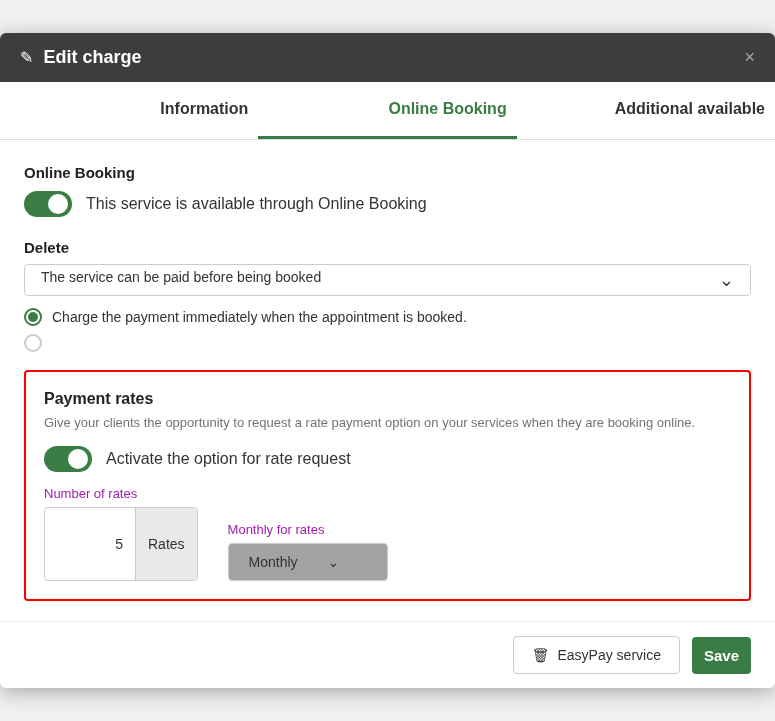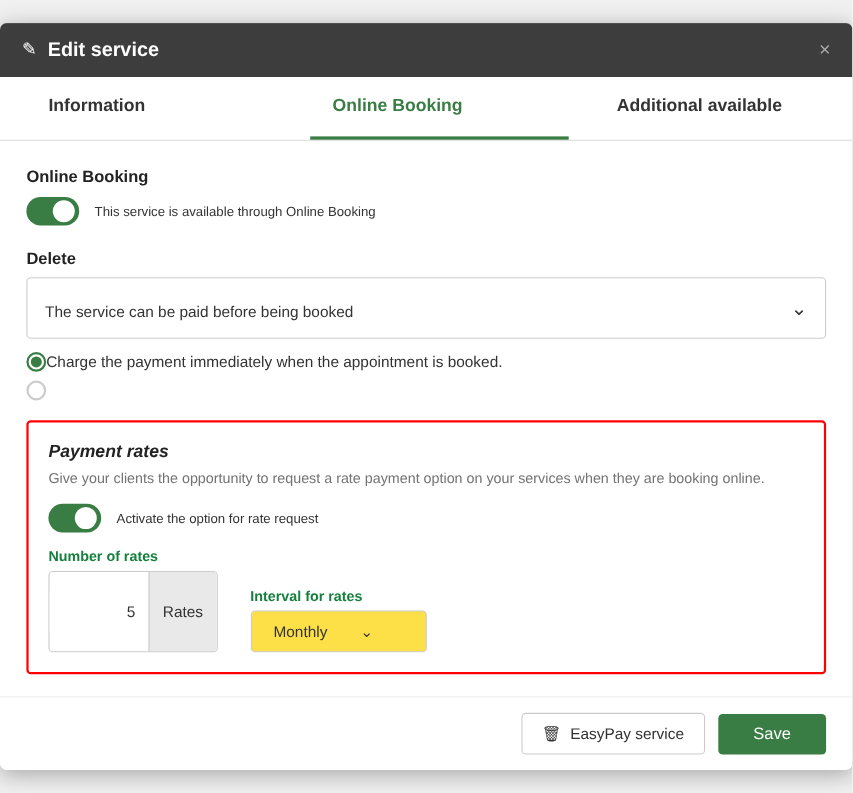--- a/index.html
+++ b/index.html
@@ -43,28 +43,27 @@
       cursor: pointer;
       color: #aaa;
     }
     .tabs {
       display: flex;
       border-bottom: 1px solid #ddd;
       background: #fff;
     }
     .tab {
       flex: 1;
-      text-align: left;
-      padding: 18px 20px;
+      text-align: right;
+      padding: 18px 10px;
       font-size: 16px;
       font-weight: bold;
       color: #333;
       cursor: pointer;
       border-bottom: 3px solid transparent;
-      margin-left: 24px;
     }
     .tab.active {
       color: #3a7d44;
       border-bottom: 3px solid #3a7d44;
     }
     .modal-body {
       padding: 24px 24px 20px;
     }
     .section-label {
       font-size: 15px;
@@ -95,53 +94,54 @@
       content: '';
       position: absolute;
       width: 20px;
       height: 20px;
       left: 24px;
       top: 3px;
       background: #fff;
       border-radius: 50%;
     }
     .toggle-label {
-      font-size: 12px;
+      font-size: 16px;
       color: #333;
     }
     .divider { height: 16px; }
     .easypay-label {
       font-size: 15px;
       font-weight: bold;
       margin-bottom: 8px;
       color: #222;
     }
     .select-box {
       width: 100%;
       border: 1px solid #ccc;
       border-radius: 4px;
-      padding: 16px 16px;
-      font-size: 14px;
-      color: #333;
-      display: flex;
-      align-items: flex-end;
+      padding: 4px 16px;
+      font-size: 14px;
+      color: #333;
+      display: flex;
+      align-items: flex-start;
       justify-content: space-between;
       cursor: pointer;
       background: #fff;
     }
     .select-box .chevron {
       font-size: 18px;
       color: #333;
     }
     .radio-group {
       margin-top: 12px;
     }
     .radio-row {
       display: flex;
       align-items: center;
+      gap: 10px;
       margin-bottom: 8px;
       font-size: 14px;
       color: #333;
     }
     .radio-circle {
       width: 18px;
       height: 18px;
       border-radius: 50%;
       border: 2px solid #ccc;
       display: flex;
@@ -164,43 +164,42 @@
       border: 2px solid red;
       border-radius: 4px;
       padding: 18px;
       margin-top: 18px;
     }
     .payment-rates-title {
       font-size: 16px;
       font-weight: bold;
       margin-bottom: 6px;
       color: #222;
-      font-style: italic;
     }
     .payment-rates-desc {
       font-size: 13px;
       color: #737373;
       margin-bottom: 14px;
       line-height: 1.4;
     }
     .rates-fields {
       display: flex;
       gap: 30px;
       margin-top: 14px;
       align-items: flex-end;
     }
     .field-group {
       display: flex;
       flex-direction: column;
       gap: 6px;
     }
     .field-label {
       font-size: 13px;
-      font-weight: bold;
-      color: #15803d;
+      font-weight: normal;
+      color: #a21caf;
     }
     .number-rates-input {
       display: flex;
       align-items: center;
       border: 1px solid #ccc;
       border-radius: 4px;
       overflow: hidden;
     }
     .number-input {
       width: 90px;
@@ -218,21 +217,21 @@
       color: #333;
       border-left: 1px solid #ccc;
     }
     .interval-select {
       display: flex;
       align-items: center;
       border: 1px solid #ccc;
       border-radius: 4px;
       padding: 10px 20px;
       gap: 30px;
-      background: #fde047;
+      background: #a3a3a3;
       cursor: pointer;
       min-width: 160px;
     }
     .interval-select span {
       font-size: 14px;
       color: #333;
     }
     .interval-chevron {
       font-size: 22px;
       color: #333;
@@ -254,39 +253,39 @@
       color: #333;
       padding: 10px 18px;
       border-radius: 4px;
       font-size: 14px;
       cursor: pointer;
     }
     .btn-save {
       background: #3a7d44;
       color: #fff;
       border: none;
-      padding: 10px 32px;
+      padding: 10px 12px;
       border-radius: 4px;
       font-size: 15px;
-      font-weight: normal;
+      font-weight: bold;
       cursor: pointer;
     }
     .trash-icon {
       font-size: 14px;
     }
   </style>
 </head>
 <body>
 
 <div class="modal">
 
   <div class="modal-header">
     <div class="modal-header-left">
       <span class="pencil-icon">✎</span>
-      <span class="modal-title">Edit service</span>
+      <span class="modal-title">Edit charge</span>
     </div>
     <span class="close-icon">×</span>
   </div>
 
   <div class="tabs">
     <div class="tab">Information</div>
     <div class="tab active">Online Booking</div>
     <div class="tab">Additional available</div>
   </div>
 
@@ -335,21 +334,21 @@
 
       <div class="rates-fields">
         <div class="field-group">
           <span class="field-label">Number of rates</span>
           <div class="number-rates-input">
             <input class="number-input" type="text" value="5" style="">
             <span class="rates-suffix">Rates</span>
           </div>
         </div>
         <div class="field-group">
-          <span class="field-label">Interval for rates</span>
+          <span class="field-label">Monthly for rates</span>
           <div class="interval-select">
             <span>Monthly</span>
             <span class="interval-chevron">⌄</span>
           </div>
         </div>
       </div>
     </div>
 
   </div>
 

